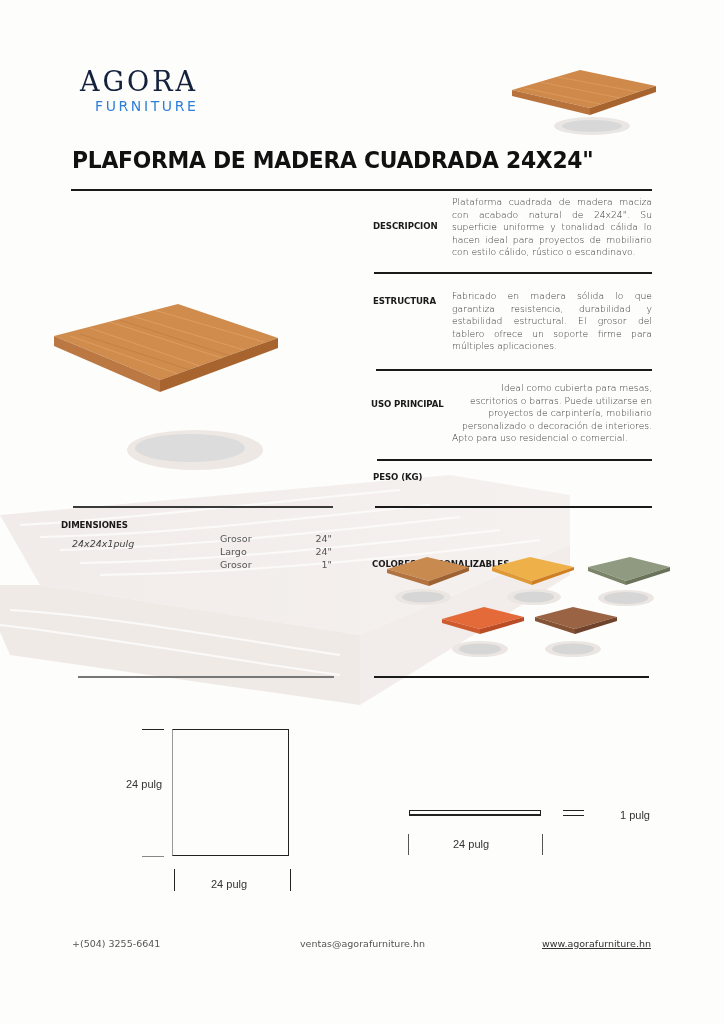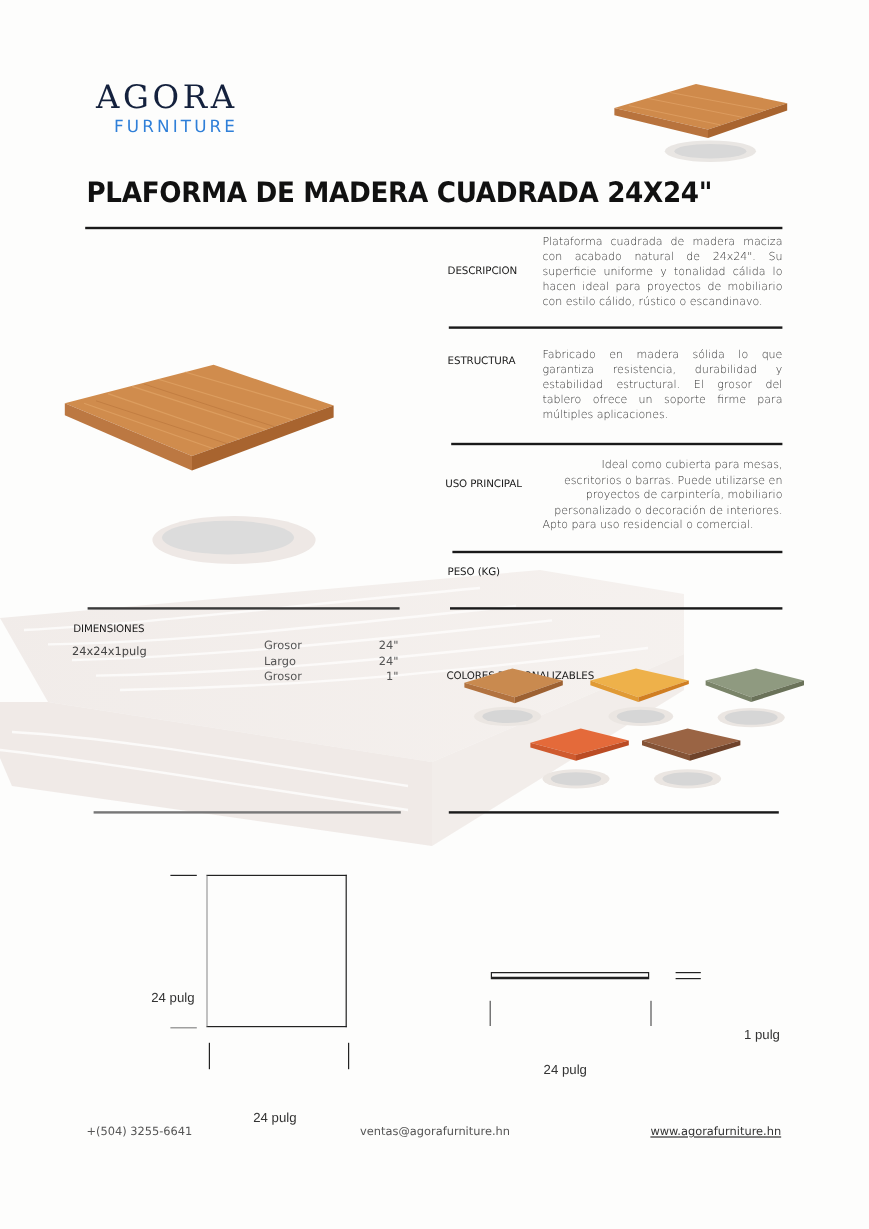--- a/index.html
+++ b/index.html
@@ -18,29 +18,29 @@
   .hline.thin { height: 1.5px; }
   .hline.grey { background: #777; }
 
   
   .ghost { left: -20px; top: 475px; width: 600px; height: 230px; }
 
   
   .board { position: absolute; }
 
   
-  .spec-label { position: absolute; font-family: "DejaVu Sans", sans-serif; font-weight: normal; font-size: 8.6px; color: #1a1a1a; letter-spacing: -0.1px; }
+  .spec-label { position: absolute; font-family: "DejaVu Sans", sans-serif; font-weight: bold; font-size: 8.6px; color: #1a1a1a; letter-spacing: -0.1px; }
   .spec-text { position: absolute; font-family: "DejaVu Sans", sans-serif; font-size: 9.2px; line-height: 12.6px; color: #333; text-align: justify; text-align-last: left; font-weight: 300; }
 
   .dim-left { font-family: "DejaVu Sans", sans-serif; font-size: 9.5px; color: #444; }
   .dim-row { position: absolute; font-family: "DejaVu Sans", sans-serif; font-size: 9.5px; color: #555; }
 
   .swatch { position: absolute; }
 
-  .diag-label { position: absolute; font-family: "Liberation Sans", sans-serif; font-size: 11px; color: #333; margin-top: 48px; }
+  .diag-label { position: absolute; font-family: "Liberation Sans", sans-serif; font-size: 11px; color: #333; }
 
   .footer { position: absolute; top: 938px; font-family: "DejaVu Sans", sans-serif; font-size: 9.5px; color: #555; }
   .footer a { color: #333; text-decoration: underline; }
 </style>
 </head>
 <body>
 
 <svg class="abs ghost" viewBox="0 0 600 230" width="600" height="230">
   <defs>
     <linearGradient id="gtop" x1="0" y1="0" x2="1" y2="0">
@@ -111,21 +111,21 @@
 <div class="spec-label" style="left:371px; top:399px;">USO PRINCIPAL</div>
 <div class="spec-text" style="left:452px; top:382px; width:200px; text-align:right;">Ideal como cubierta para mesas, escritorios o barras. Puede utilizarse en proyectos de carpintería, mobiliario personalizado o decoración de interiores. Apto para uso residencial o comercial.</div>
 <div class="hline thin" style="left:377px; top:459px; width:275px;"></div>
 
 <div class="spec-label" style="left:373px; top:472px;">PESO (KG)</div>
 <div class="spec-text" style="left:452px; top:472px; width:200px;"></div>
 <div class="hline thin" style="left:375px; top:506px; width:277px;"></div>
 
 <div class="hline thin" style="left:73px; top:506px; width:260px; background:#3a3a3a;"></div>
 <div class="spec-label" style="left:61px; top:520px;text-align:center;">DIMENSIONES</div>
-<div class="abs dim-left" style="left:60px; top:538px;">24x24x1pulg</div>
+<div class="abs dim-left" style="left:72px; top:538px;font-style:italic;">24x24x1pulg</div>
 
 <div class="dim-row" style="left:220px; top:533px;">Grosor</div>
 <div class="dim-row" style="left:300px; top:533px; width:32px; text-align:right;">24"</div>
 <div class="dim-row" style="left:220px; top:546px;">Largo</div>
 <div class="dim-row" style="left:300px; top:546px; width:32px; text-align:right;">24"</div>
 <div class="dim-row" style="left:220px; top:559px;">Grosor</div>
 <div class="dim-row" style="left:300px; top:559px; width:32px; text-align:right;">1"</div>
 
 <div class="hline thin grey" style="left:78px; top:676px; width:256px;"></div>
 

